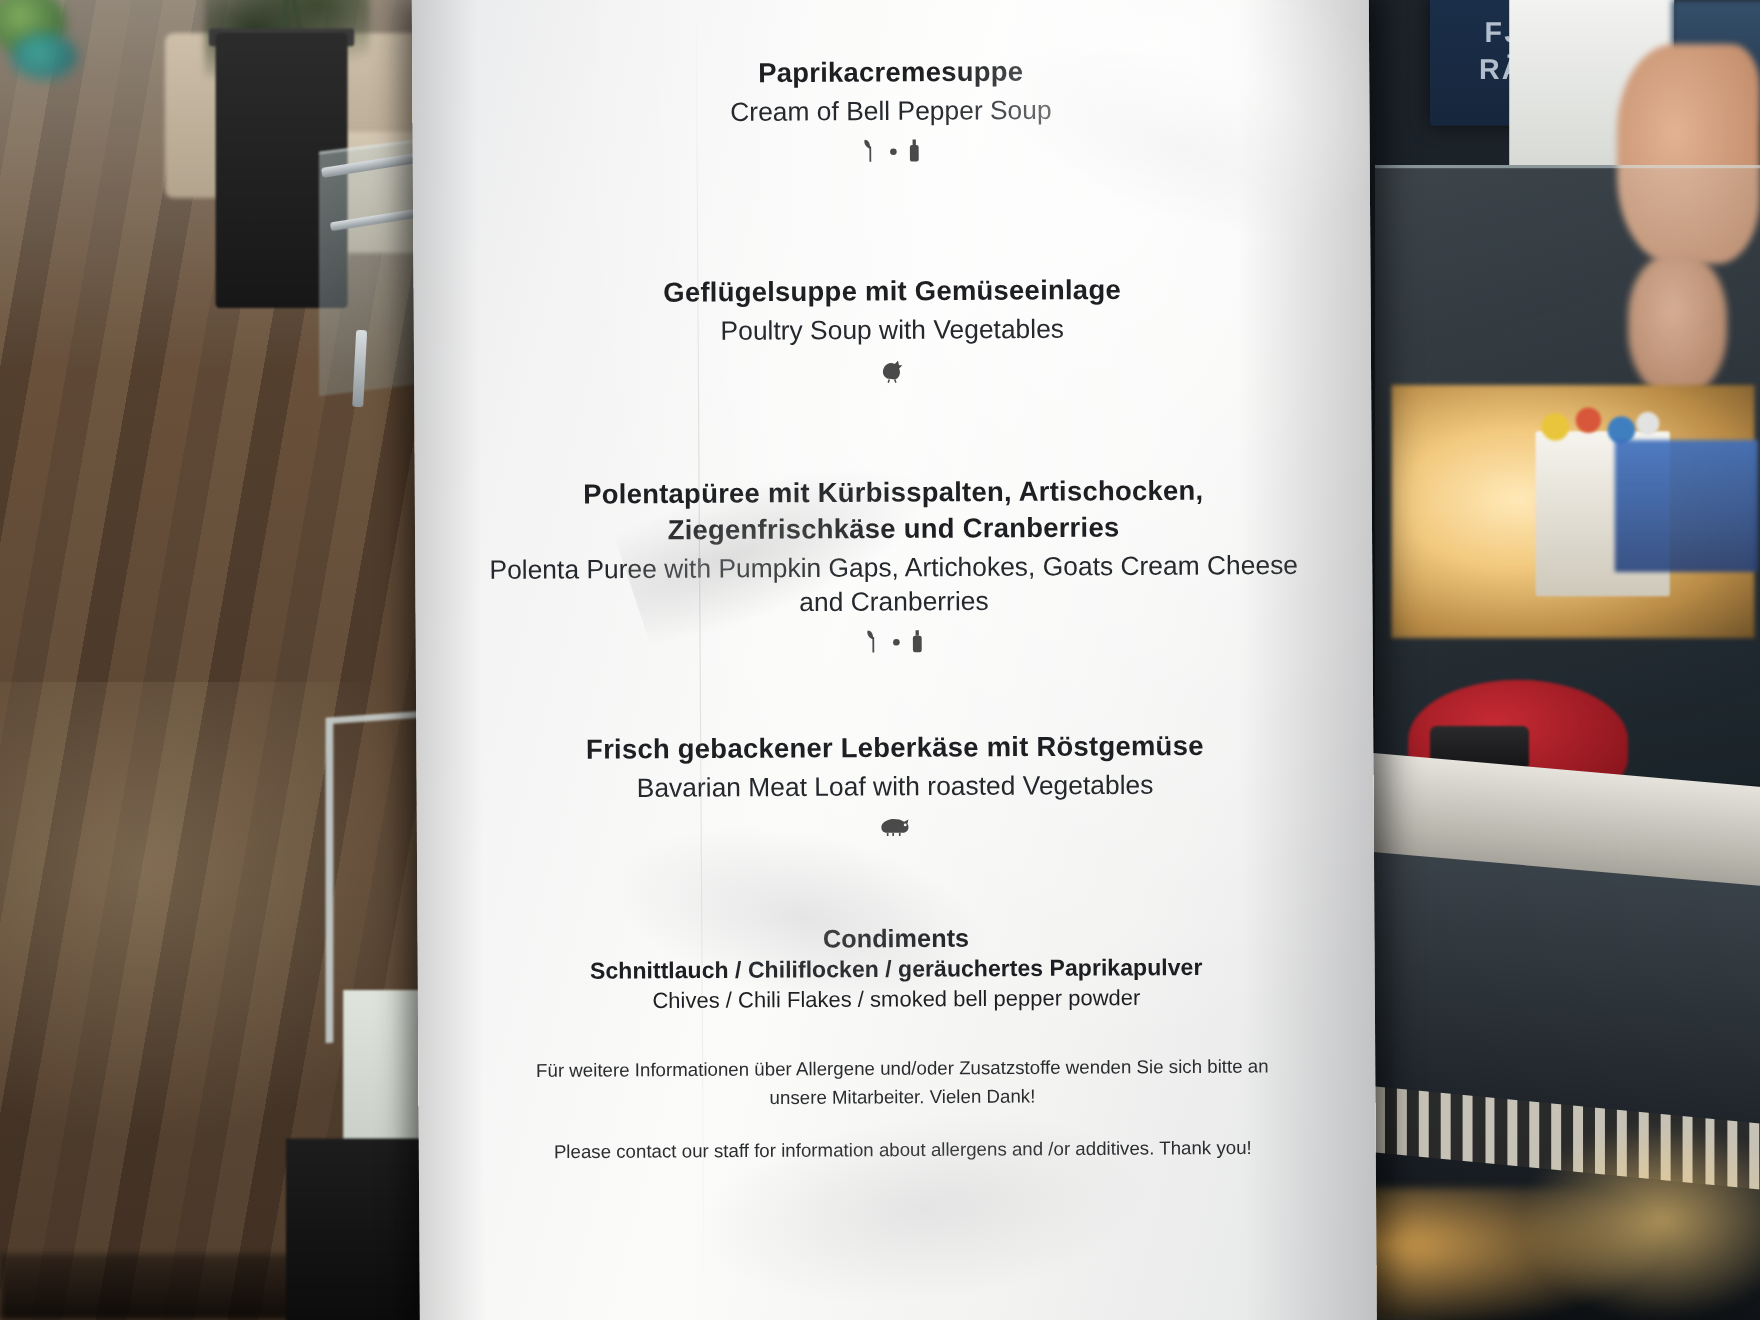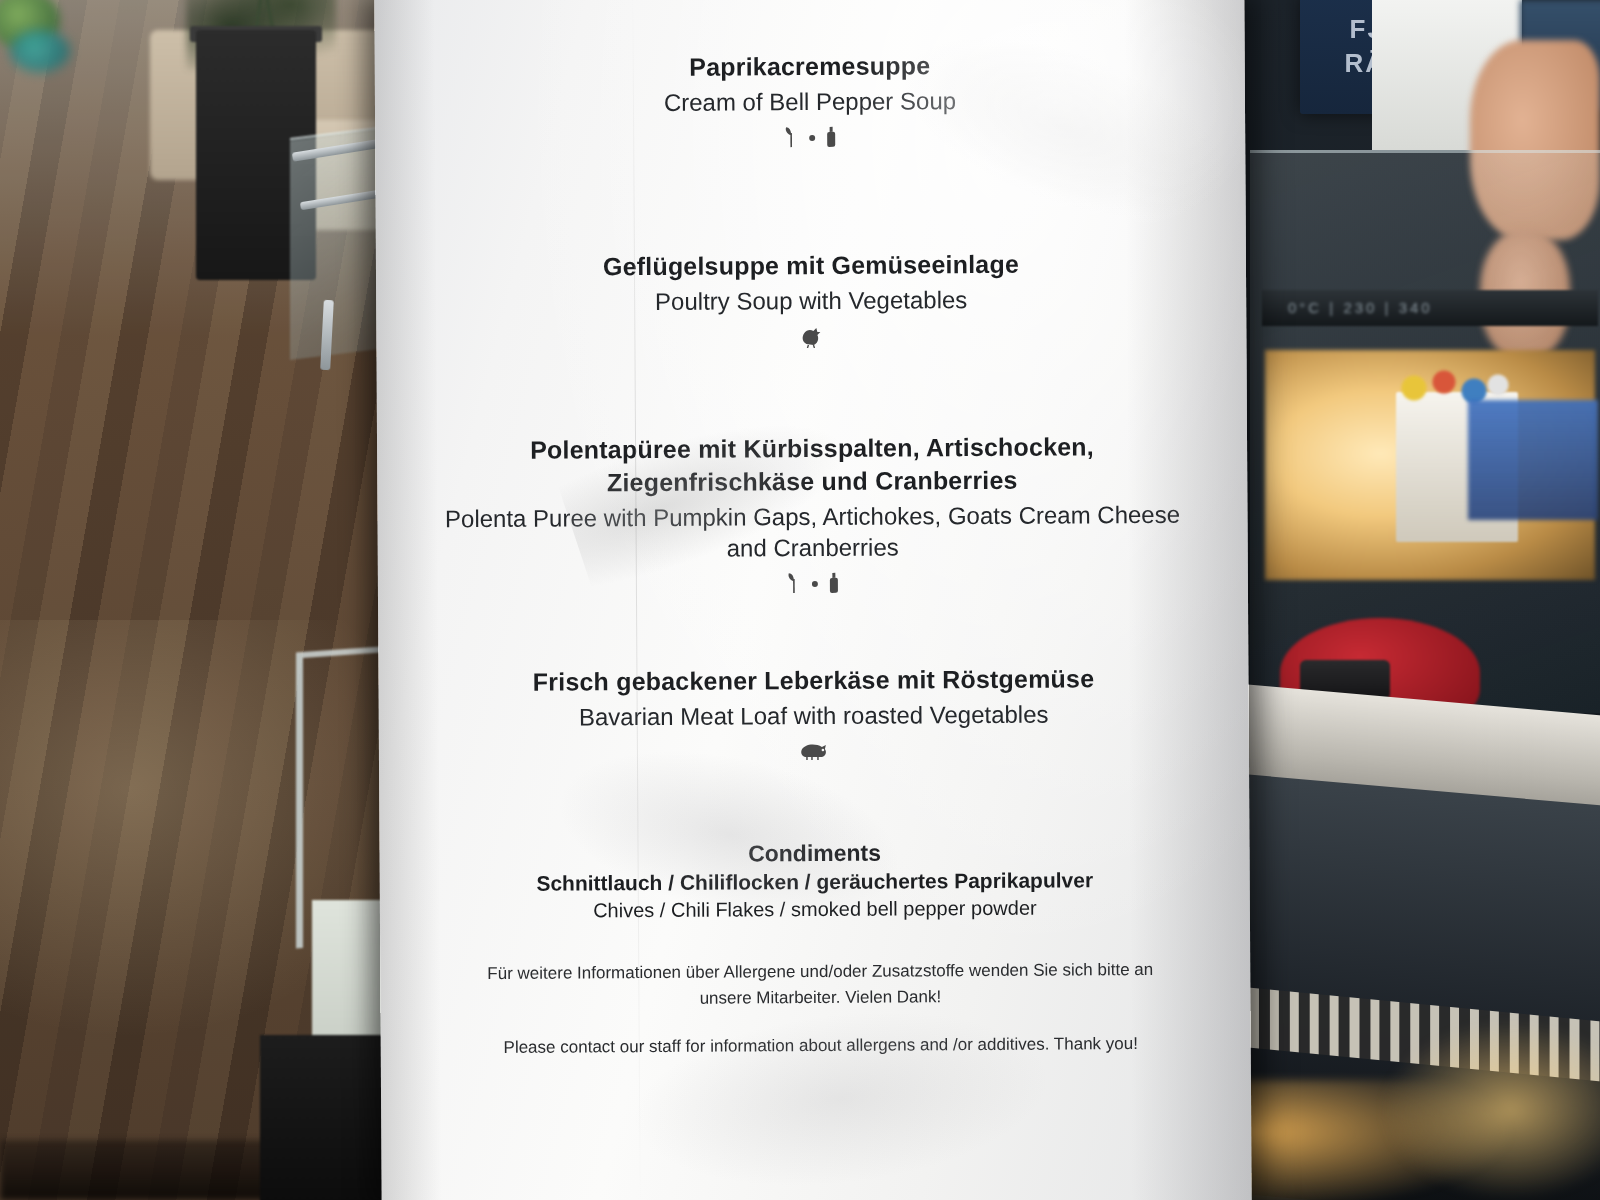--- a/index.html
+++ b/index.html
@@ -515,23 +515,20 @@
     <div class="right-wall"></div>
     <div class="sign-fjall">
       <span>FJÄLL RÄVEN</span>
     </div>
     <div class="white-panel"></div>
     <div class="person-torso"></div>
     <div class="person-arm"></div>
     <div class="person-hand"></div>
 
     <div class="glass-case"></div>
-    <div class="dark-strip">
-      <span>0°C | 230 | 340</span>
-    </div>
     <div class="case-lightbox"></div>
     <div class="case-shelf-white"></div>
     <div class="snacks"></div>
     <div class="blue-packs"></div>
     <div class="red-machine"></div>
     <div class="red-machine-dial"></div>
 
     <div class="counter-top"></div>
     <div class="counter-front"></div>
     <div class="grill-strip"></div>

